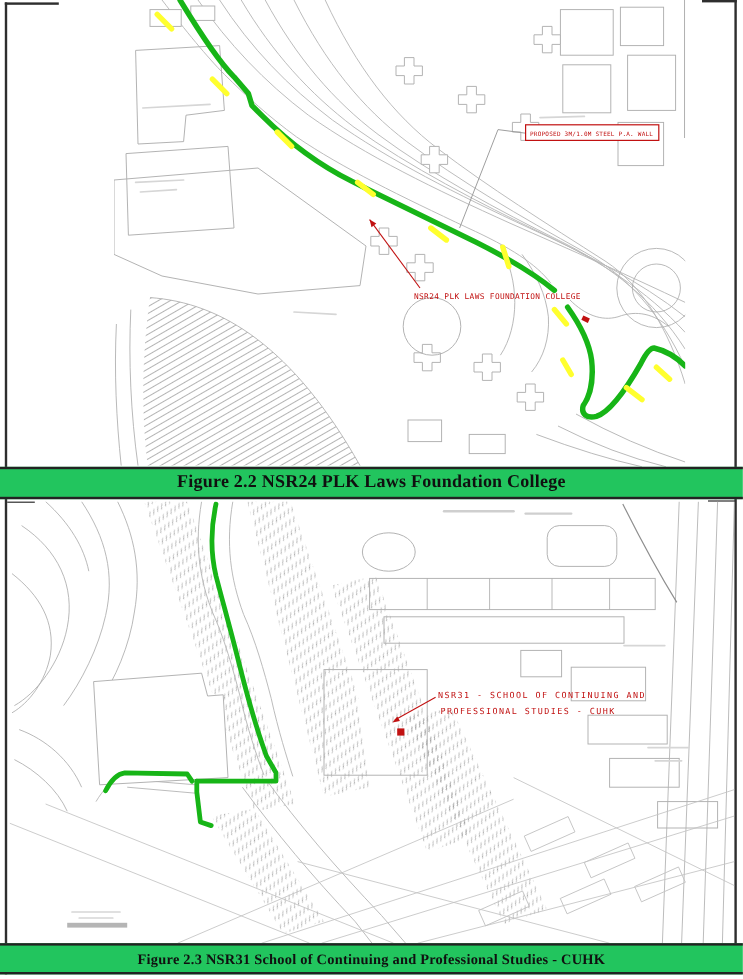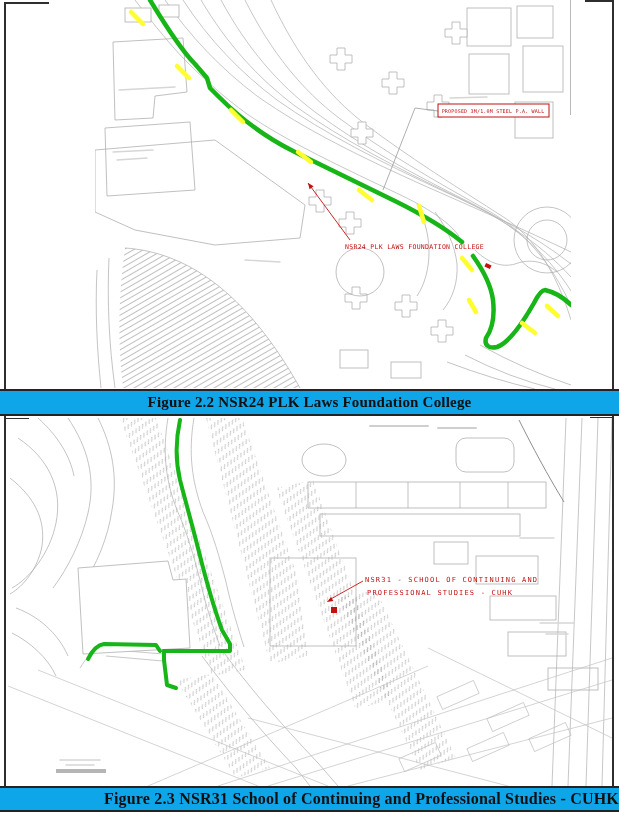--- a/index.html
+++ b/index.html
@@ -2,21 +2,21 @@
 <html><head>
 <meta charset="utf-8">
 <style>
   html,body{margin:0;padding:0;}
   body{
     width:619px;height:816px;position:relative;background:#ffffff;
     font-family:"Liberation Sans",sans-serif;overflow:hidden;
   }
   .border-line{position:absolute;background:#2e2e2e;}
   .caption-band{
-    position:absolute;left:0;width:619px;background:#0ea5e9;
+    position:absolute;left:0;width:619px;background:#22c55e;
     border-top:2px solid #232323;border-bottom:2px solid #232323;
     display:flex;align-items:center;justify-content:center;
     font-family:"Liberation Serif",serif;font-weight:bold;
     font-size:15px;color:#101010;letter-spacing:.2px;z-index:5;
   }
   svg.mapview{position:absolute;z-index:1;}
   .lw{stroke:#b9b9b9;fill:none;stroke-width:.8;}
   .lw2{stroke:#ababab;fill:none;stroke-width:.7;}
   .bld{stroke:#b0b0b0;fill:#ffffff;stroke-width:.8;}
   .bld-open{stroke:#b0b0b0;fill:none;stroke-width:.8;}
@@ -239,15 +239,15 @@
 
   <g>
     <line class="redln" x1="355" y1="163" x2="321" y2="182"></line>
     <polygon points="319,184 325.3,182.9 323.1,179.1" fill="#c11111"></polygon>
     <rect x="323" y="189" width="6" height="6" fill="#c11111"></rect>
     <text class="redtxt" x="357" y="164" font-size="7px" letter-spacing="1.2">NSR31 - SCHOOL OF CONTINUING AND</text>
     <text class="redtxt" x="359" y="177" font-size="7px" letter-spacing="1.2">PROFESSIONAL STUDIES - CUHK</text>
   </g>
 </svg>
 
-<div class="caption-band" style="top:786px;height:22px;font-size:16px;justify-content:flex-end;">
+<div class="caption-band" style="top:786px;height:22px;font-size:12px;">
   <span>Figure 2.3 NSR31 School of Continuing and Professional Studies - CUHK</span>
 </div>
 
 </body></html>

